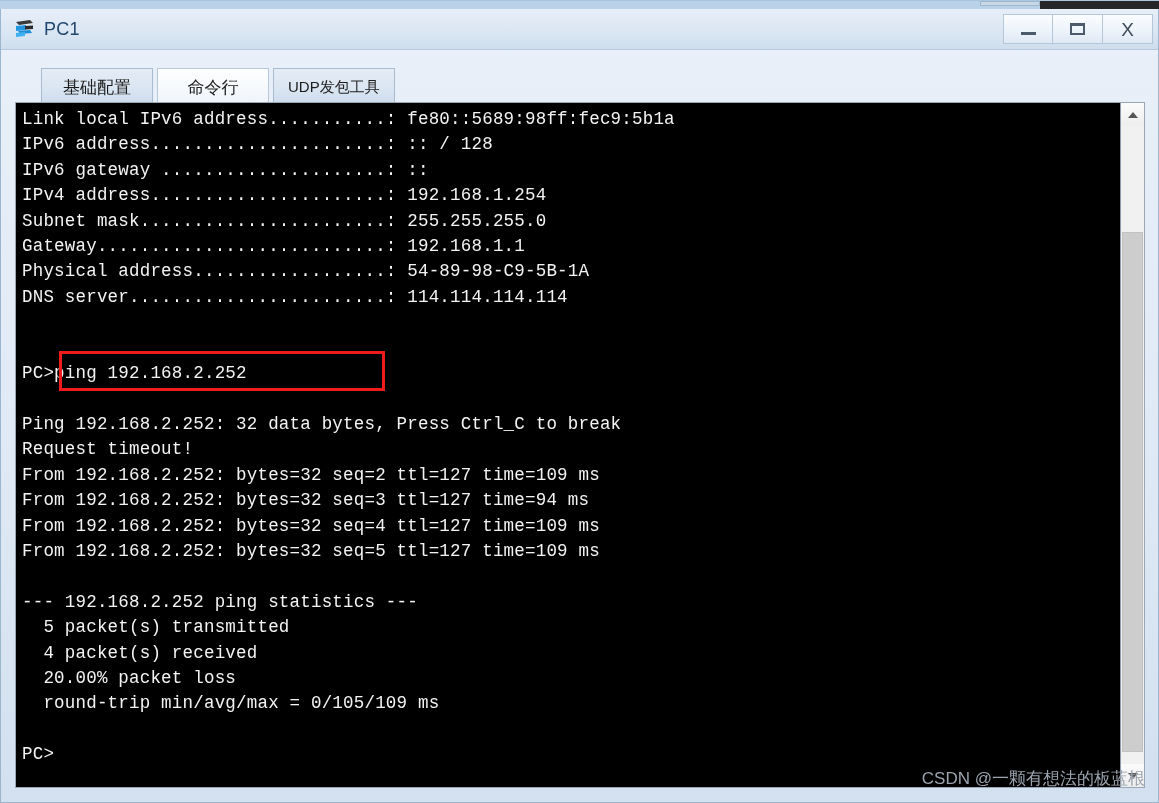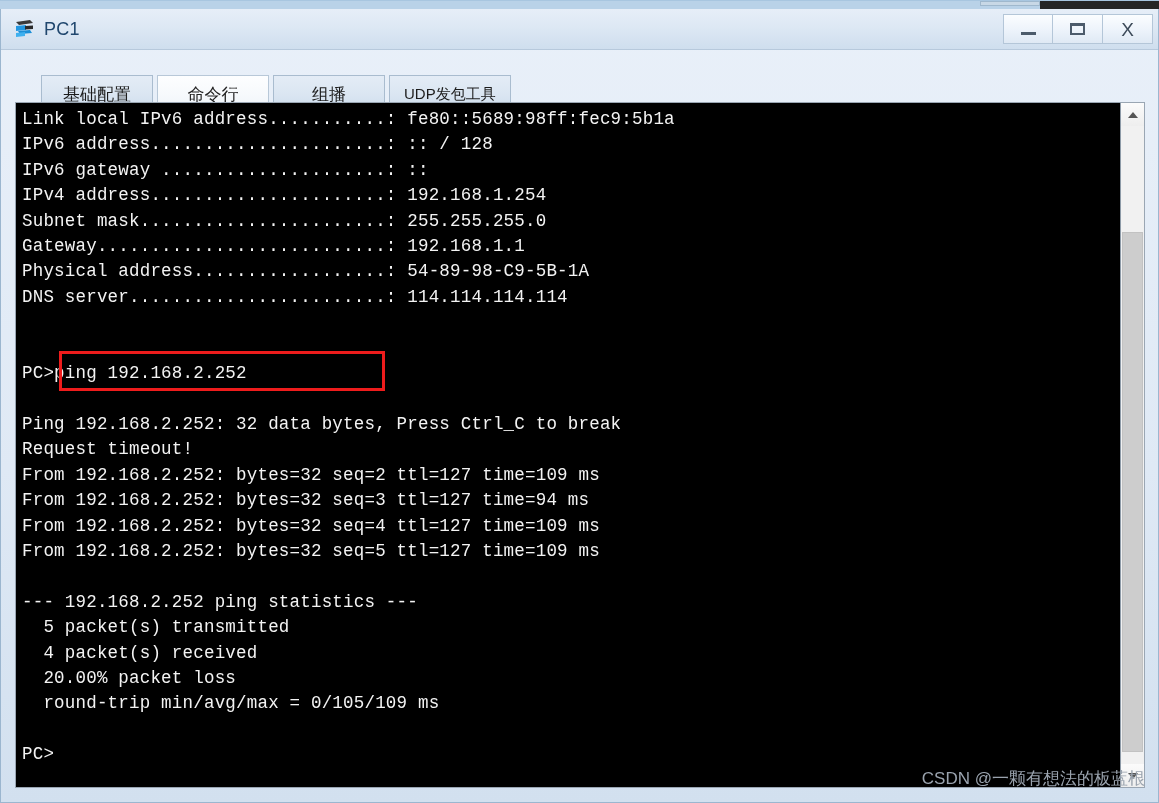--- a/index.html
+++ b/index.html
@@ -153,21 +153,20 @@
     border-bottom: none;
     margin-right: 4px;
     font-family: "Liberation Sans", "DejaVu Sans", sans-serif;
     cursor: default;
   }
   .tab.small { font-size: 15px; min-width: 104px; }
   .tab.active {
     background: linear-gradient(to bottom, #fdfeff 0%, #f6f9fc 55%, #eef3f9 100%);
     color: #222;
     border-color: #b8c8d8;
-    margin-top: 7px;
   }
 
   
   .term-frame {
     position: absolute;
     left: 14px; top: 93px;
     width: 1130px;
     height: 686px;
     border: 1px solid #9aa6b3;
     box-sizing: border-box;
@@ -300,23 +299,20 @@
     </div>
 
     <div class="tabbar">
       <div class="tabs">
         <div class="tab">
           <span>基础配置</span>
         </div>
         <div class="tab active">
           <span>命令行</span>
         </div>
-        <div class="tab">
-          <span>组播</span>
-        </div>
         <div class="tab small">
           <span>UDP发包工具</span>
         </div>
       </div>
     </div>
 
     <div class="term-frame">
       <div class="term">
         <pre id="term-text">Link local IPv6 address...........: fe80::5689:98ff:fec9:5b1a
 IPv6 address......................: :: / 128

